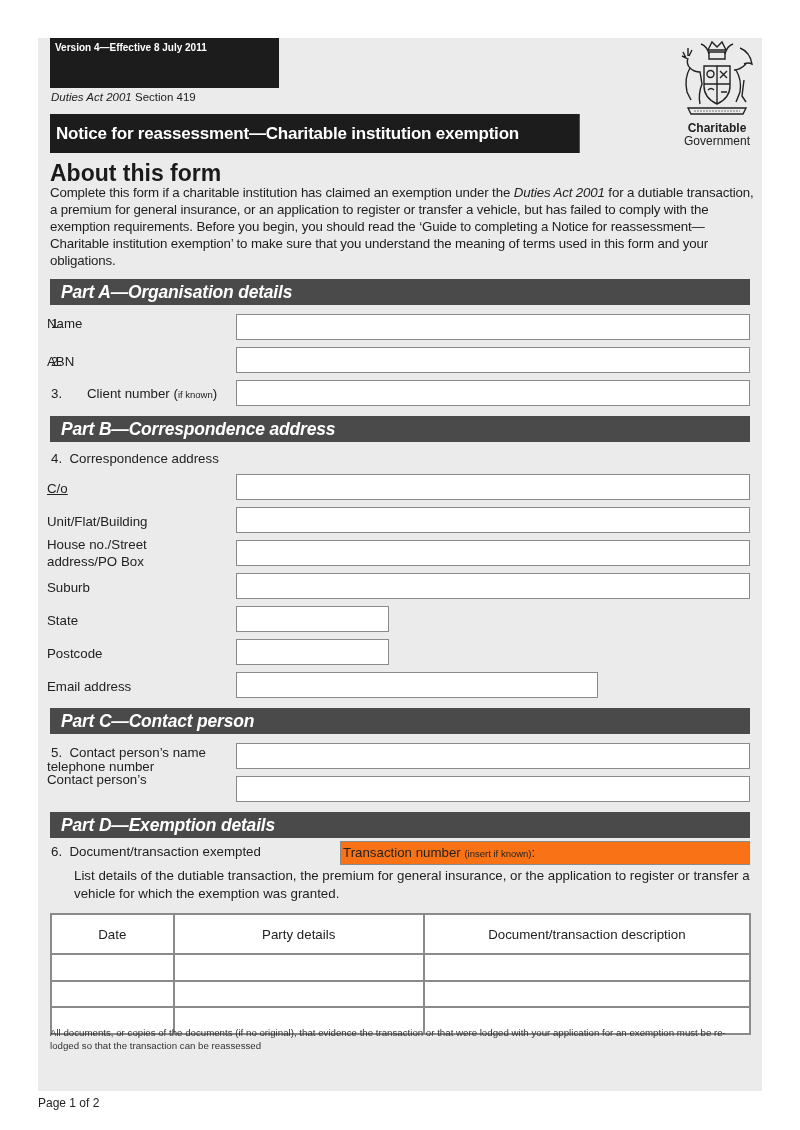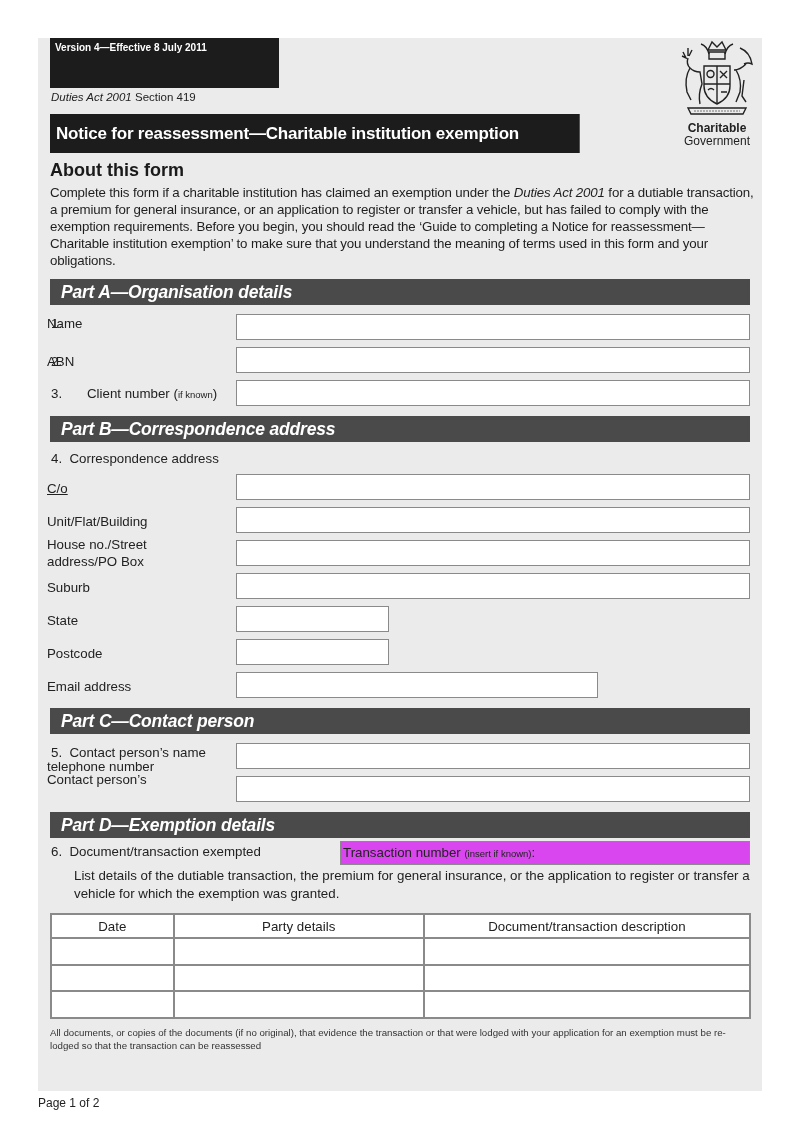--- a/index.html
+++ b/index.html
@@ -15,38 +15,38 @@
   .act { position: absolute; left: 51px; top: 91px; font-size: 11.5px; color: #222; }
   .act em { font-style: italic; }
 
   .title-banner { position: absolute; left: 50px; top: 114px; width: 530px; height: 39px; background: #1c1c1c; color: #fff; font-weight: bold; font-size: 17px; line-height: 39px; padding-left: 6px; letter-spacing: -0.2px; border-right: 1px solid #555; }
 
   .logo { position: absolute; left: 672px; top: 38px; width: 90px; height: 110px; text-align: center; }
   .logo svg { display: block; margin: 0 auto; }
   .logo .q { font-weight: bold; font-size: 12px; line-height: 13px; color: #222; margin-top: 2px; }
   .logo .g { font-size: 12px; line-height: 13px; color: #222; }
 
-  .about-h { position: absolute; left: 50px; top: 160px; font-weight: bold; font-size: 18px; color: #1a1a1a; }
+  .about-h { position: absolute; left: 50px; top: 160px; font-weight: bold; font-size: 23px; color: #1a1a1a; }
   .about-p { position: absolute; left: 50px; top: 184px; width: 705px; font-size: 13.3px; line-height: 17px; color: #1e1e1e; letter-spacing: -0.15px; }
   .about-p em { font-style: italic; }
 
   .section-bar { position: absolute; left: 50px; width: 700px; height: 26px; background: #4a4a4a; color: #fff; font-weight: bold; font-style: italic; font-size: 17.5px; line-height: 26px; padding-left: 11px; letter-spacing: -0.2px; }
 
   .lbl { position: absolute; font-size: 13.3px; color: #222; line-height: 16px; }
   .lbl.r { width: 170px; left: 47px; }
   .num { position: absolute; left: 51px; font-size: 13.3px; color: #222; }
   .small { font-size: 9.5px; }
 
   .field { position: absolute; background: #fff; border: 1.5px solid #8a8a8a; height: 26px; }
 
-  .txn-box { position: absolute; left: 340px; top: 841px; width: 410px; height: 24px; background: #d946ef; border: 1.5px solid #8a8a8a; font-size: 13.3px; line-height: 22px; padding-left: 2px; color: #222; }
+  .txn-box { position: absolute; left: 340px; top: 841px; width: 410px; height: 24px; background: #f97316; border: 1.5px solid #8a8a8a; font-size: 13.3px; line-height: 22px; padding-left: 2px; color: #222; }
 
   table.details { position: absolute; left: 50px; top: 913px; width: 701px; border-collapse: collapse; background: #fff; }
   table.details th, table.details td { border: 2px solid #8a8a8a; font-weight: normal; font-size: 13.3px; color: #222; }
-  table.details th { height: 24px; text-align: center; }
+  table.details th { height: 40px; text-align: center; }
   table.details td { height: 26.5px; }
 
   .note { position: absolute; left: 50px; top: 1026px; width: 700px; font-size: 9.7px; line-height: 13px; color: #333; }
   .page-num { position: absolute; left: 38px; top: 1096px; font-size: 12px; color: #222; }
 </style>
 </head>
 <body>
 
 <div class="page"></div>
 

